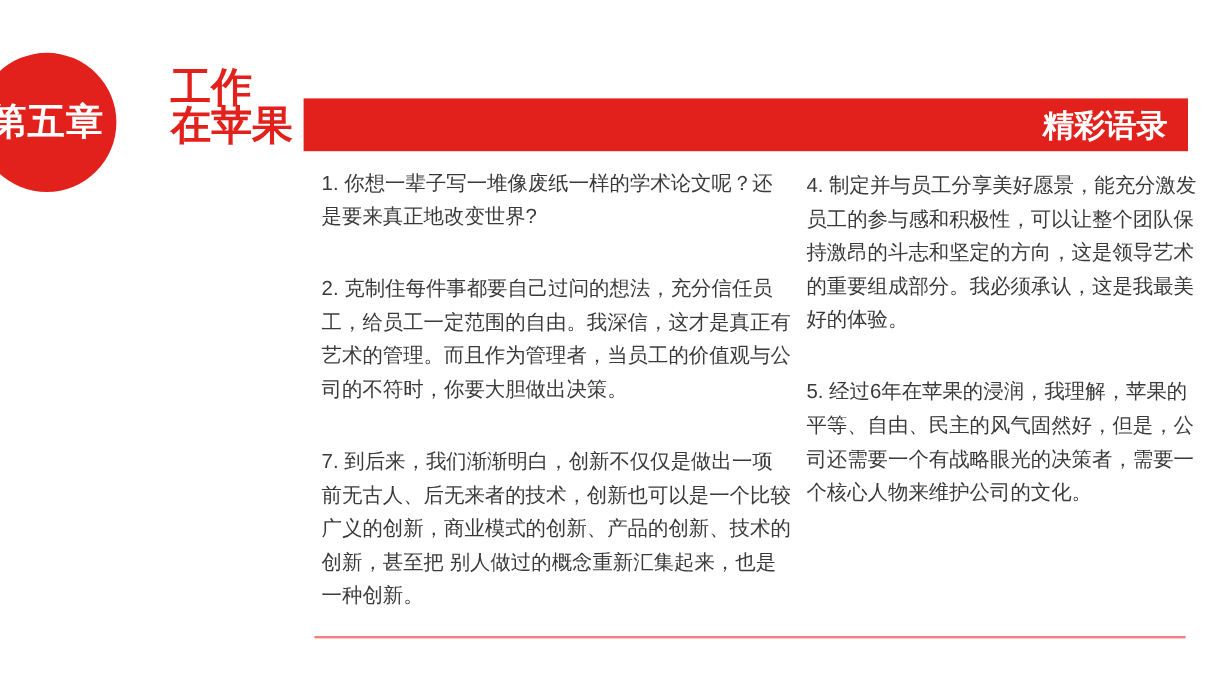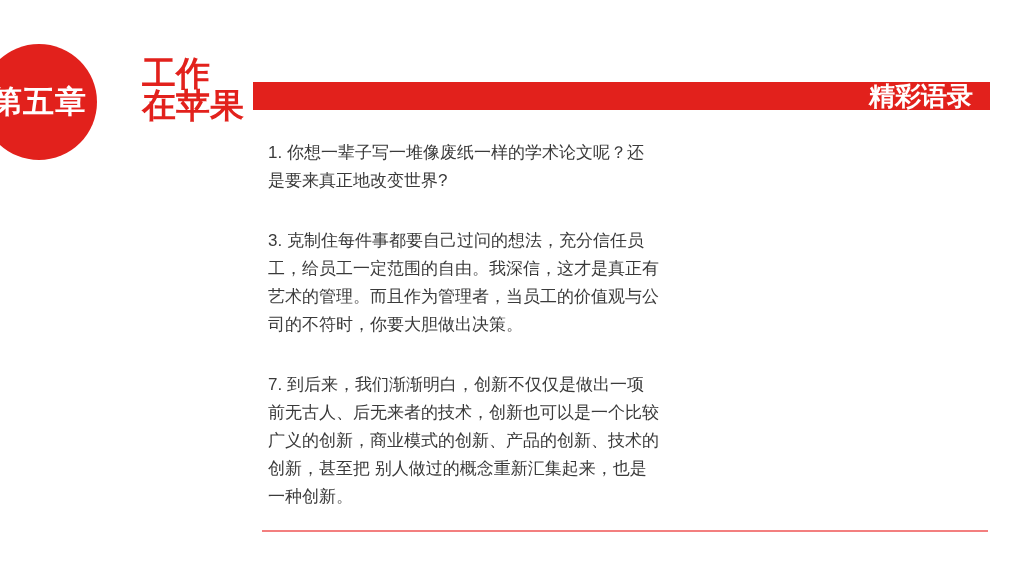--- a/index.html
+++ b/index.html
@@ -42,21 +42,21 @@
     font-size: 34px;
     font-weight: bold;
     line-height: 32px;
     white-space: pre-line;
   }
   .banner {
     position: absolute;
     left: 253px;
     top: 82px;
     width: 737px;
-    height: 28px;
+    height: 44px;
     background: #E2211C;
     display: flex;
     align-items: center;
     justify-content: flex-end;
     padding-right: 17px;
     box-sizing: border-box;
   }
   .banner span {
     color: #ffffff;
     font-size: 26px;
@@ -97,27 +97,38 @@
   <div class="slide-title">工作
 在苹果</div>
 
   <div class="banner">
     <span>精彩语录</span>
   </div>
 
   <div class="col col-left">
     <p class="quote">1. 你想一辈子写一堆像废纸一样的学术论文呢？还
 是要来真正地改变世界?</p>
-    <p class="quote">3. 克制住每件事都要自己过问的想法，充分信任员
+    <p class="quote">2. 克制住每件事都要自己过问的想法，充分信任员
 工，给员工一定范围的自由。我深信，这才是真正有
 艺术的管理。而且作为管理者，当员工的价值观与公
 司的不符时，你要大胆做出决策。</p>
     <p class="quote">7. 到后来，我们渐渐明白，创新不仅仅是做出一项
 前无古人、后无来者的技术，创新也可以是一个比较
 广义的创新，商业模式的创新、产品的创新、技术的
 创新，甚至把 别人做过的概念重新汇集起来，也是
 一种创新。</p>
   </div>
 
+  <div class="col col-right">
+    <p class="quote">4. 制定并与员工分享美好愿景，能充分激发
+员工的参与感和积极性，可以让整个团队保
+持激昂的斗志和坚定的方向，这是领导艺术
+的重要组成部分。我必须承认，这是我最美
+好的体验。</p>
+    <p class="quote">5. 经过6年在苹果的浸润，我理解，苹果的
+平等、自由、民主的风气固然好，但是，公
+司还需要一个有战略眼光的决策者，需要一
+个核心人物来维护公司的文化。</p>
+  </div>
 
   <div class="divider"></div>
 
 </div>
 
 </body></html>

